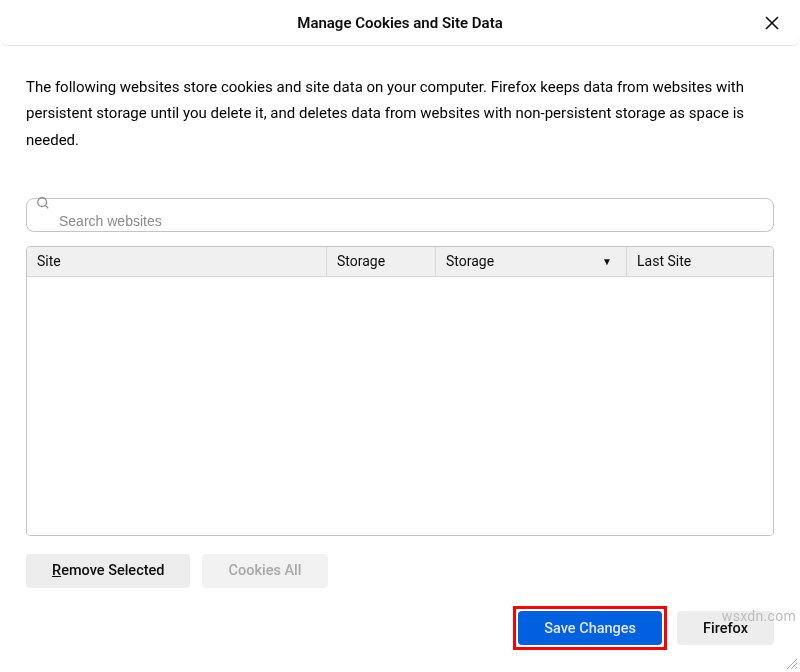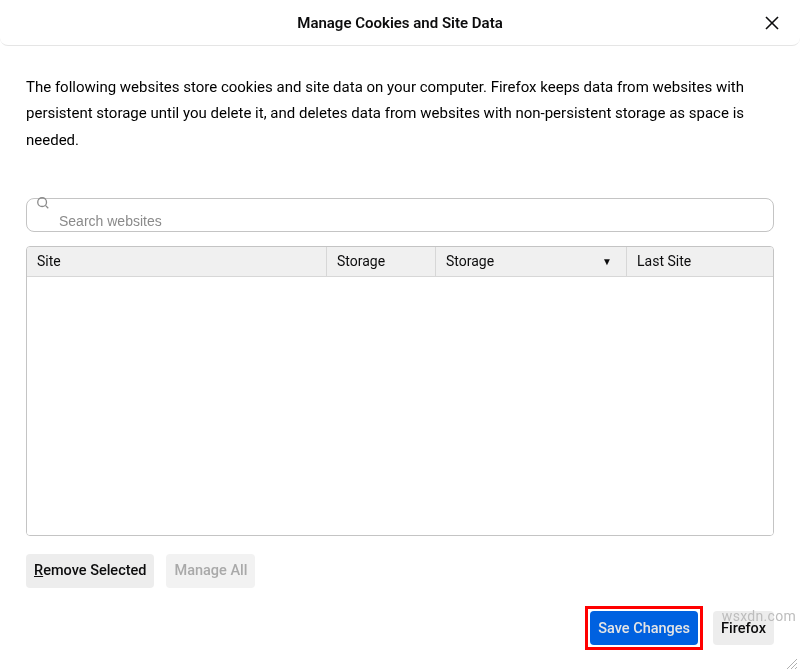--- a/index.html
+++ b/index.html
@@ -127,21 +127,21 @@
       flex: 1;
       background: #fff;
     }
     .buttons-row-1 {
       display: flex;
       gap: 12px;
       margin-top: 18px;
     }
     .btn {
       height: 34px;
-      padding: 0 8px;
+      padding: 0 26px;
       border: none;
       border-radius: 4px;
       font-size: 14.5px;
       cursor: pointer;
       font-family: inherit;
       display: inline-flex;
       align-items: center;
       justify-content: center;
     }
     .btn-secondary {
@@ -234,21 +234,21 @@
       </div>
     </div>
     <div class="table-body"></div>
   </div>
 
   <div class="buttons-row-1">
     <button class="btn btn-secondary">
       <span class="underline-first">Remove Selected</span>
     </button>
     <button class="btn btn-secondary disabled">
-      <span>Manage All</span>
+      <span>Cookies All</span>
     </button>
   </div>
 </div>
 
 <div class="dialog-footer">
   <span class="highlight-box">
     <button class="btn btn-primary">
       <span>Save Changes</span>
     </button>
   </span>

